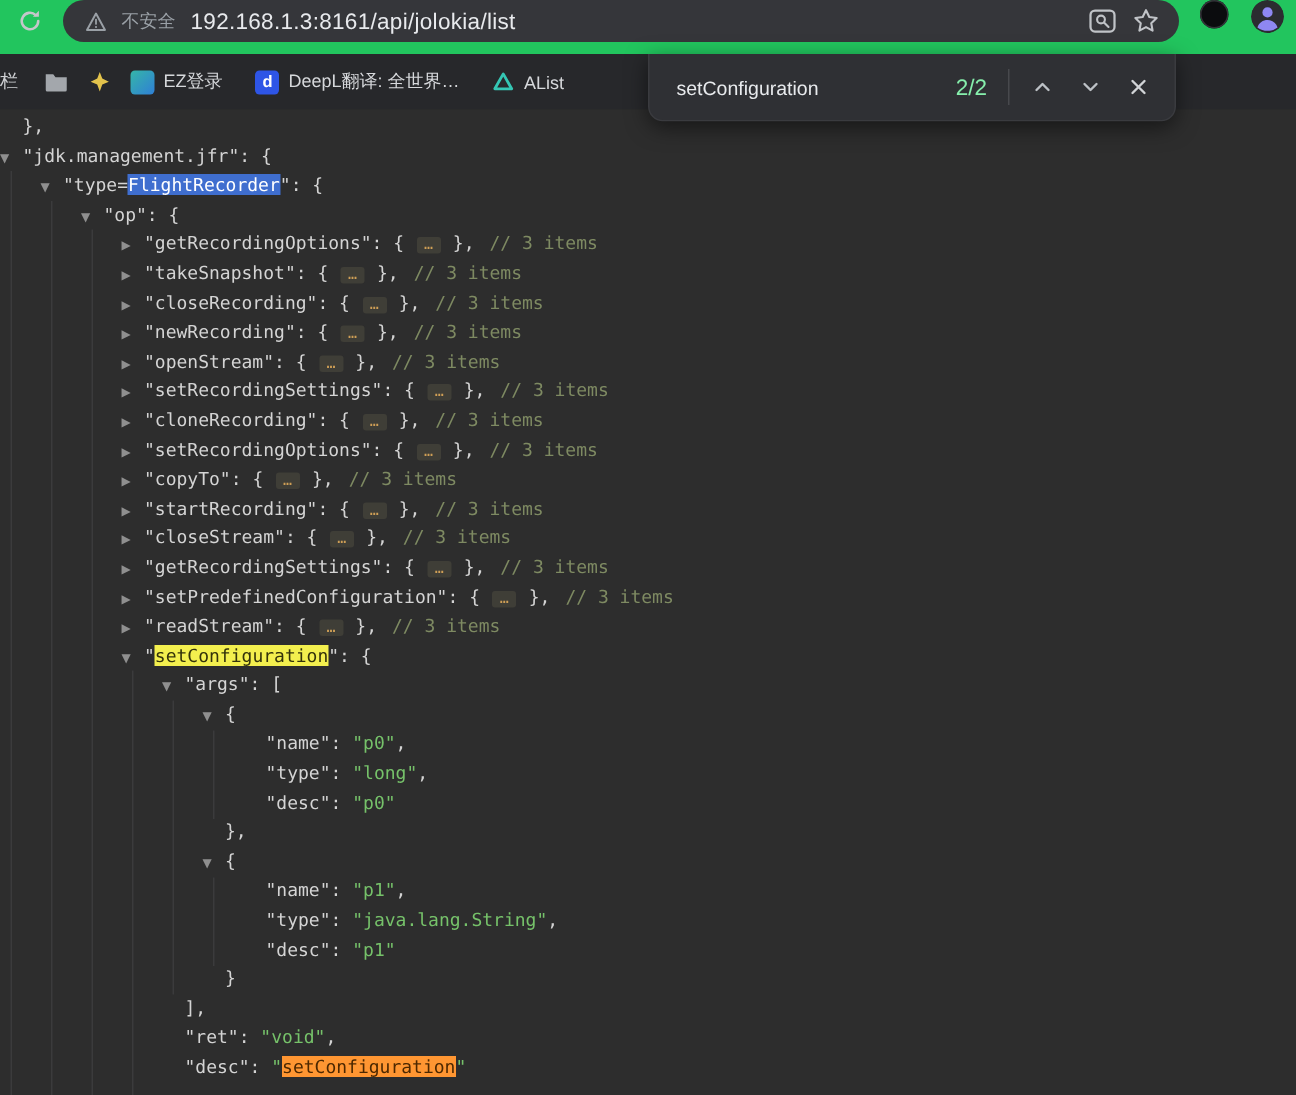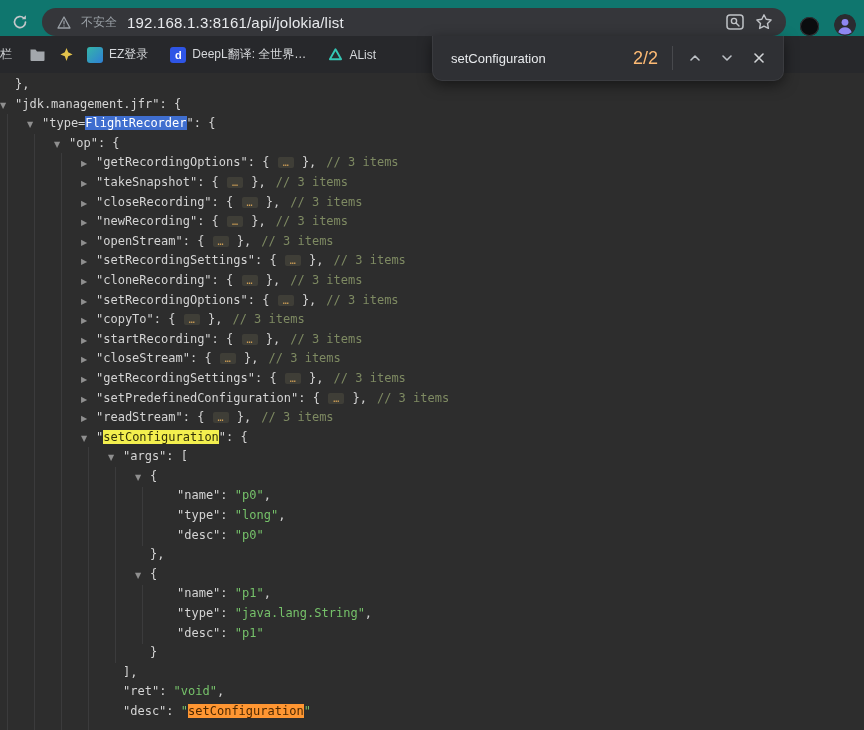--- a/index.html
+++ b/index.html
@@ -4,22 +4,22 @@
 <style>
   html,body { margin:0; padding:0; }
   body {
     width:864px; height:730px; overflow:hidden;
     background:#2d2d2d;
     font-family:"Liberation Sans", sans-serif;
     -webkit-font-smoothing:antialiased;
   }
   
   .toolbar {
-    height:36px; background:#0f766e;
-    display:flex; align-items:flex-end;
+    height:36px; background:#22c55e;
+    display:flex; align-items:flex-start;
     padding:0 8px 0 6px; box-sizing:border-box; gap:4px;
   }
   .icon-btn {
     width:28px; height:28px; flex:0 0 auto;
     display:flex; align-items:center; justify-content:center;
     background:transparent; border:none; border-radius:50%; padding:0;
   }
   .omnibox {
     flex:1; height:28px; min-width:0;
     background:#35363a; border-radius:14px;
@@ -48,21 +48,21 @@
 
   
   .findbar {
     position:absolute; left:432px; top:36px; width:352px; height:45px;
     background:#2f3034; border:1px solid #3a3b3f; border-top:none;
     border-radius:0 0 10px 10px; box-sizing:border-box;
     box-shadow:0 4px 14px rgba(0,0,0,.5);
     display:flex; align-items:center; padding:0 8px 0 18px; z-index:20;
   }
   .find-query { color:#e8eaed; font-size:13px; }
-  .find-count { color:#fdba74; font-size:18px; margin-left:auto; }
+  .find-count { color:#86efac; font-size:15px; margin-left:auto; }
   .find-div { width:1px; height:24px; background:#48494d; margin:0 6px 0 14px; }
   .find-btn { width:32px; height:32px; border:none; background:transparent; border-radius:50%;
               display:flex; align-items:center; justify-content:center; padding:0; }
 
   
   .content {
     position:relative; height:657px; background:#2d2d2d; overflow:hidden;
     font-family:"DejaVu Sans Mono","Liberation Mono",monospace; font-size:12px;
   }
   #json-lines { padding-top:2px; }

